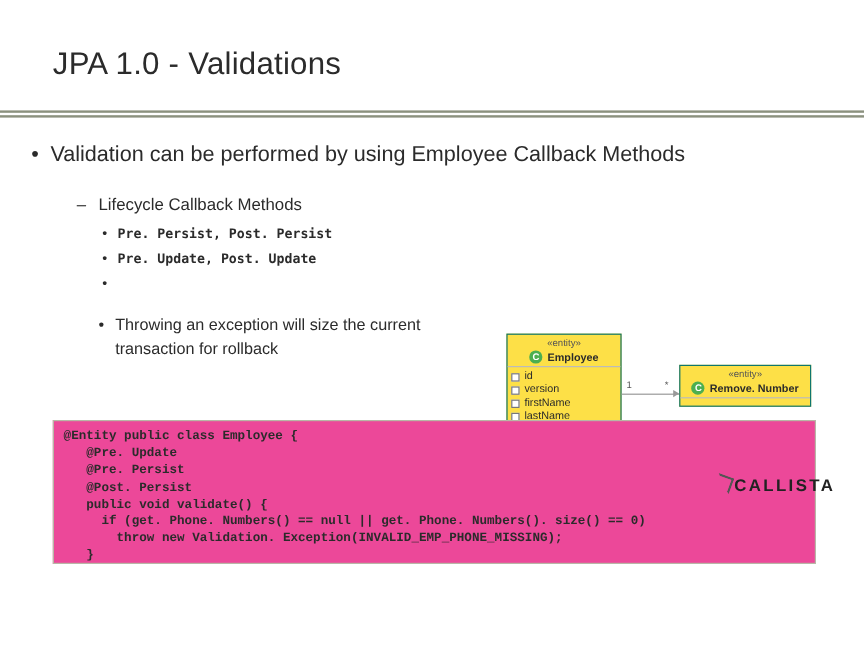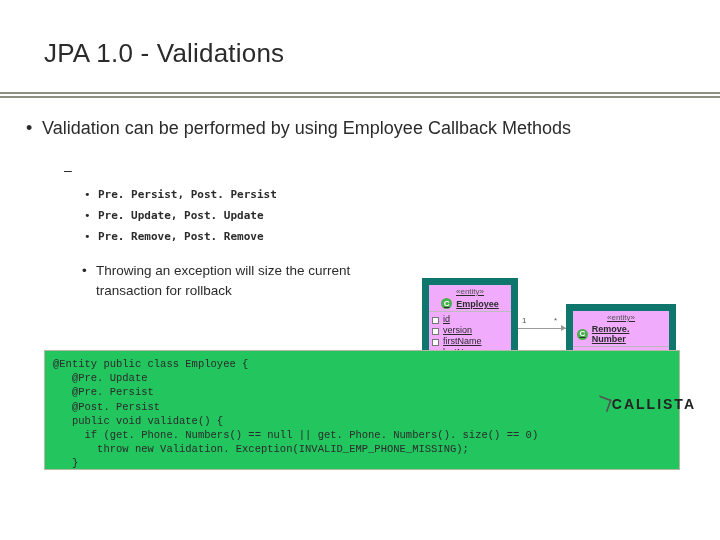--- a/index.html
+++ b/index.html
@@ -22,39 +22,39 @@
   .dash { width: 18px; flex: none; }
 
   .cbm-list { margin-left: 58px; margin-top: 10px; font-size: 11px; }
   .cbm-item { display: flex; align-items: flex-start; margin-top: 8px; font-family: Verdana, monospace; font-weight: bold; }
   .cbm-item .bullet { width: 14px; flex: none; font-weight: normal; }
 
   .note-row { margin-left: 56px; margin-top: 18px; display: flex; align-items: flex-start; font-size: 13.5px; line-height: 1.45; }
   .note-row .dot { width: 14px; flex: none; }
   .note-row .txt { width: 320px; }
 
-  .codebox { position: absolute; left: 44px; top: 350px; width: 636px; height: 120px; background: #22c55e; border: 1px solid #b8b7a6; padding: 6px 8px; font-family: "Courier New", monospace; font-size: 10.5px; font-weight: normal; line-height: 1.35; white-space: pre; overflow: hidden; }
+  .codebox { position: absolute; left: 44px; top: 350px; width: 636px; height: 120px; background: #ec4899; border: 1px solid #b8b7a6; padding: 6px 8px; font-family: "Courier New", monospace; font-size: 10.5px; font-weight: bold; line-height: 1.35; white-space: pre; overflow: hidden; }
 
   
   .uml { position: absolute; left: 422px; top: 278px; width: 280px; }
-  .box { position: absolute; background: #f0abfc; border: 7px solid #0f766e; font-size: 9px; text-decoration: underline; }
+  .box { position: absolute; background: #fde047; border: 1px solid #0f766e; font-size: 9px; }
   .box-title { display: flex; align-items: center; justify-content: center; gap: 4px; padding: 2px 4px; border-bottom: 1px solid #bbb; }
   .box-stereo { text-align: center; font-size: 8px; color: #555; padding-top: 2px; }
   .box-name { font-weight: bold; }
   .circ { width: 11px; height: 11px; border-radius: 50%; background: #4caf50; display: flex; align-items: center; justify-content: center; color: #fff; font-size: 8px; font-weight: bold; line-height: 1; }
   .attrs { padding: 1px 3px; }
   .attr-row { display: flex; align-items: flex-end; gap: 4px; padding: 0.5px 0; }
   .sq { width: 7px; height: 7px; border: 1px solid #777; background: #fff; flex: none; }
   .conn { position: absolute; height: 1px; background: #999; }
   .arrow { position: absolute; width: 0; height: 0; border-left: 5px solid #999; border-top: 3px solid transparent; border-bottom: 3px solid transparent; }
   .mult { position: absolute; font-size: 8px; color: #555; }
 
   .footer { position: absolute; left: 44px; bottom: 24px; font-size: 9px; line-height: 1.4; color: #333; }
 
-  .logo { position: absolute; right: 24px; bottom: 24px; font-family: Arial, sans-serif; font-weight: bold; font-size: 14px; letter-spacing: 2px; color: #222; display: flex; align-items: center; gap: 2px; }
+  .logo { position: absolute; right: 24px; bottom: 24px; font-family: Arial, sans-serif; font-weight: bold; font-size: 14px; letter-spacing: 2px; color: #222; display: flex; align-items: flex-start; gap: 2px; }
   .logo-mark { width: 14px; height: 14px; border: 2px solid #555; border-left-color: transparent; border-bottom-color: transparent; transform: rotate(20deg); border-radius: 1px; }
 </style>
 </head>
 <body>
 
 <div class="slide">
 
   <div class="title">JPA 1.0 - Validations</div>
 
   <div class="rule1"></div>
@@ -62,35 +62,35 @@
 
   <div class="content">
     <div class="bul1">
       <span class="dot">•</span>
       <span class="txt">Validation can be performed by using Employee Callback Methods</span>
     </div>
 
     <div class="sub1">
       <div class="dash-row">
         <span class="dash">–</span>
+        <span>Lifecycle Callback Methods</span>
       </div>
     </div>
 
     <div class="cbm-list">
       <div class="cbm-item">
         <span class="bullet">•</span>
         <span>Pre. Persist, Post. Persist</span>
       </div>
       <div class="cbm-item">
         <span class="bullet">•</span>
         <span>Pre. Update, Post. Update</span>
       </div>
       <div class="cbm-item">
         <span class="bullet">•</span>
-        <span>Pre. Remove, Post. Remove</span>
       </div>
     </div>
 
     <div class="note-row">
       <span class="dot">•</span>
       <span class="txt">Throwing an exception will size the current transaction for rollback</span>
     </div>
   </div>
 
   <div class="uml">

